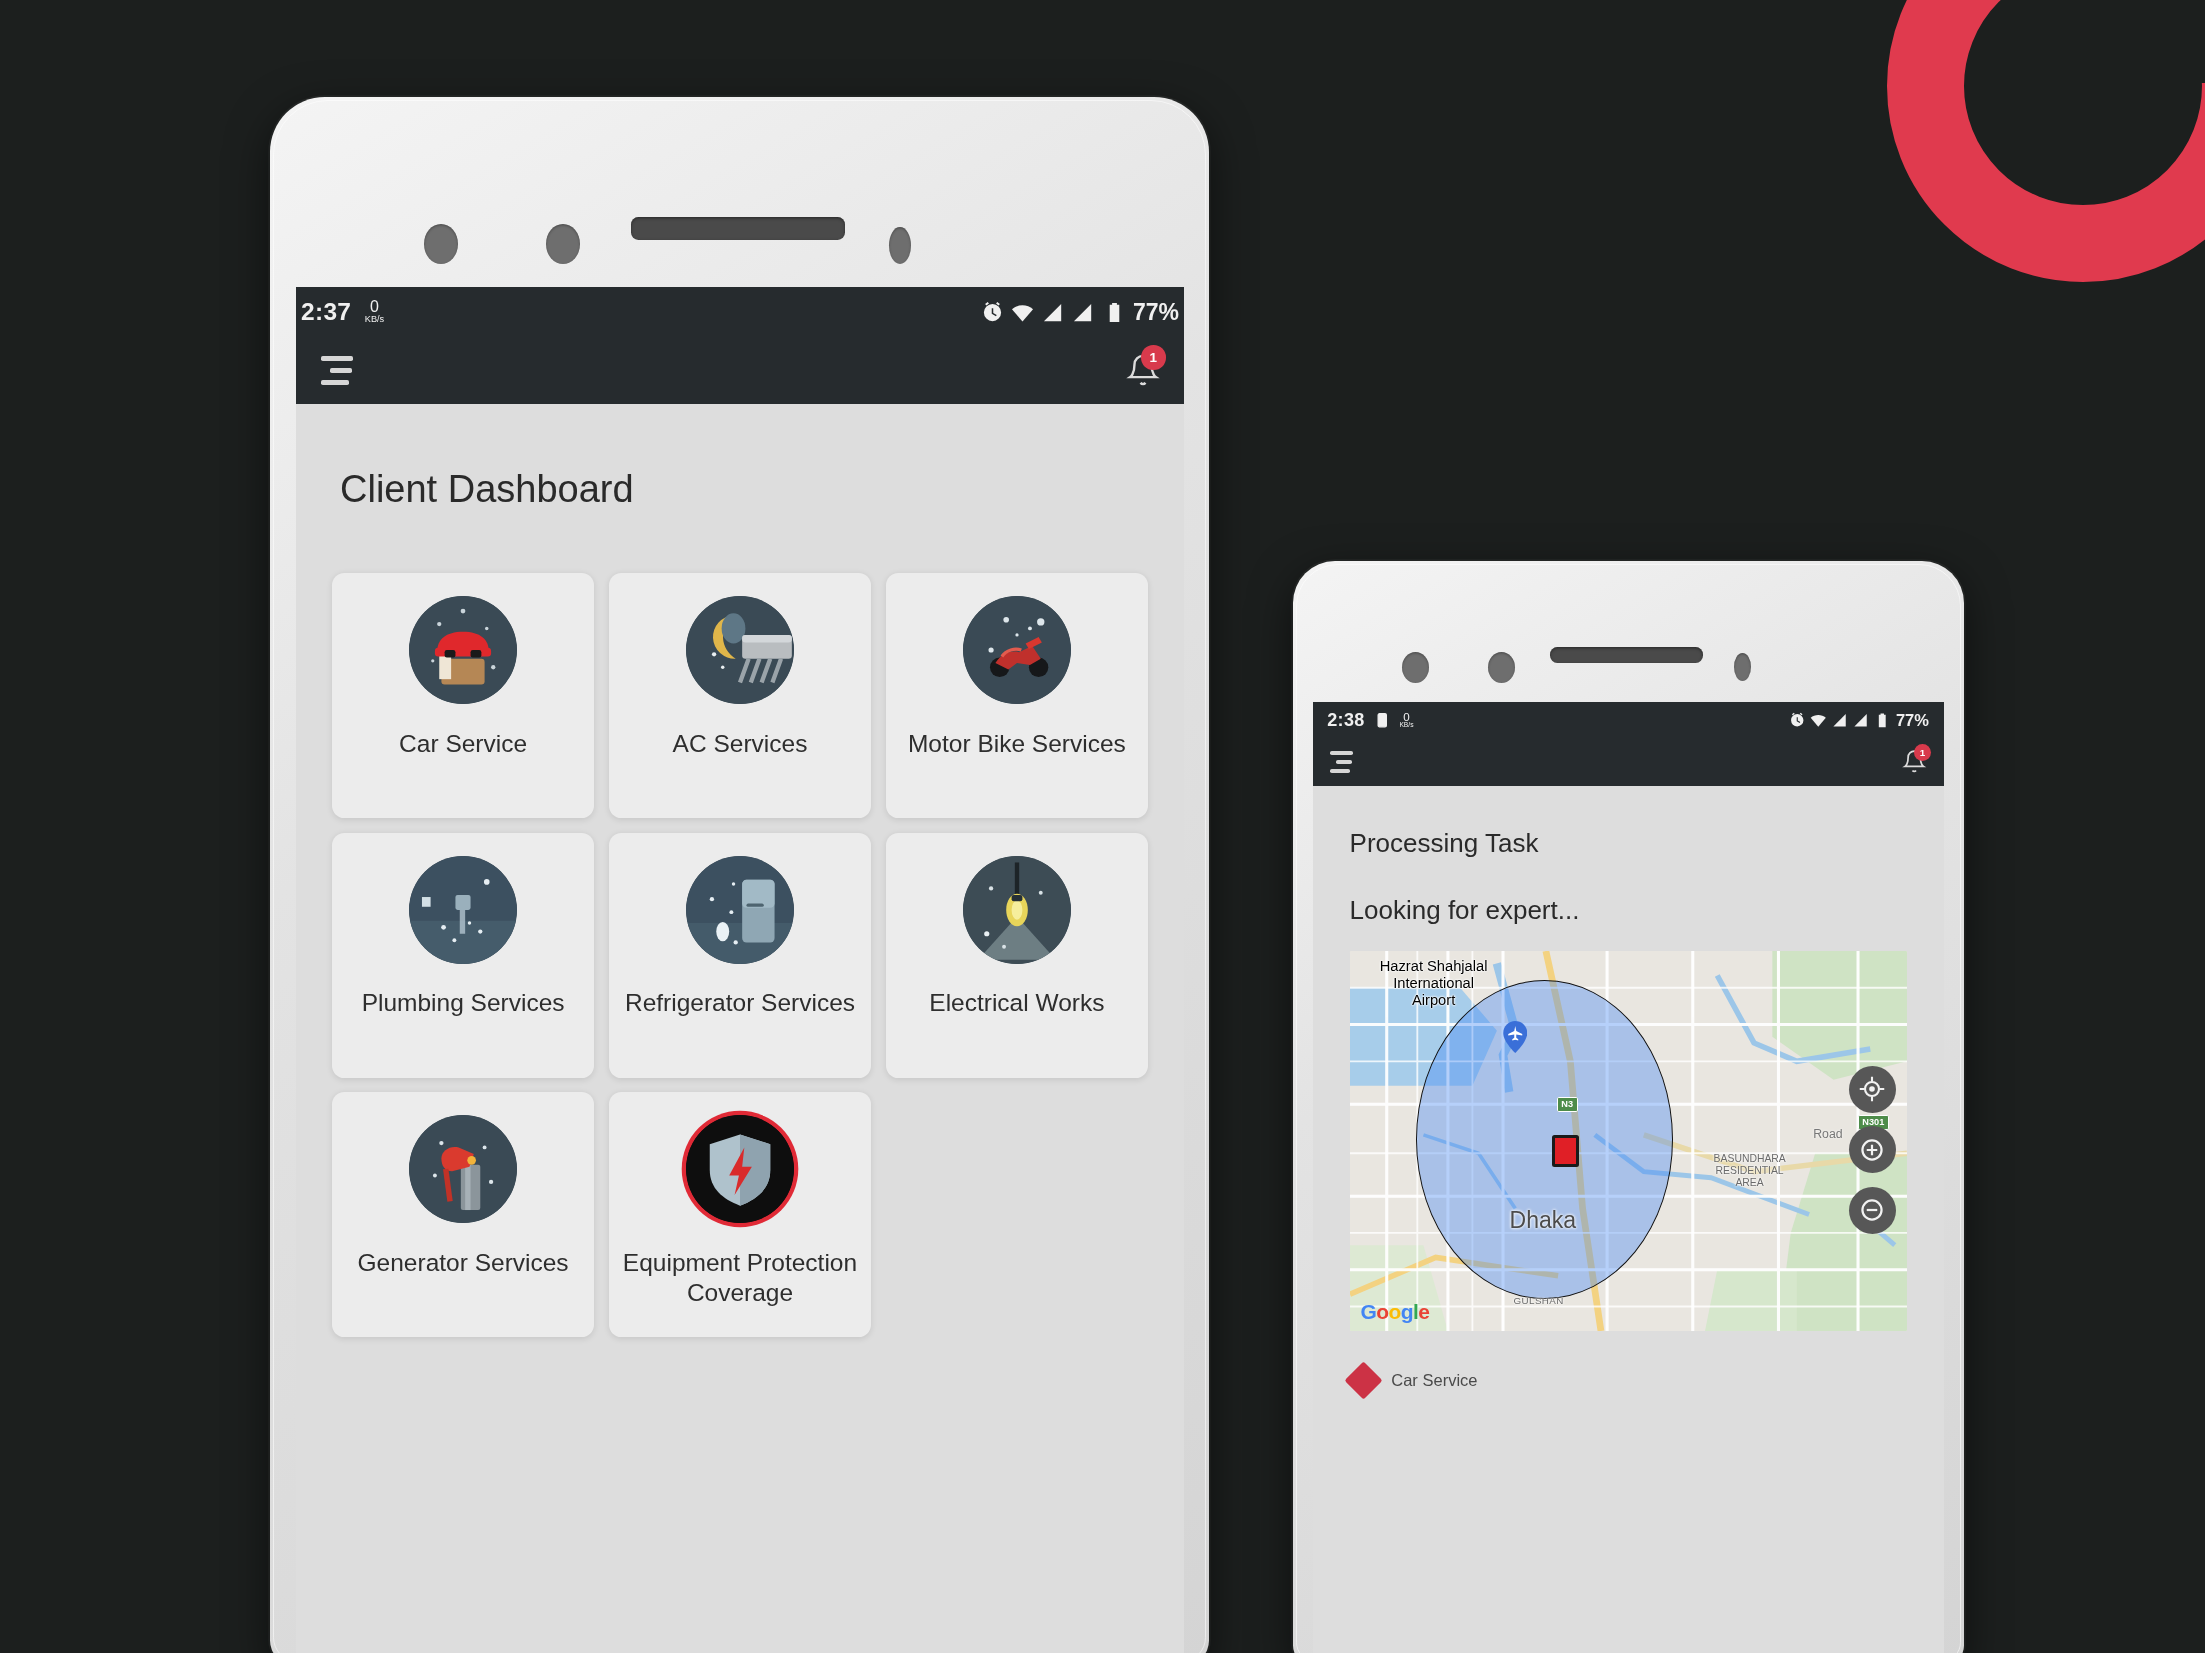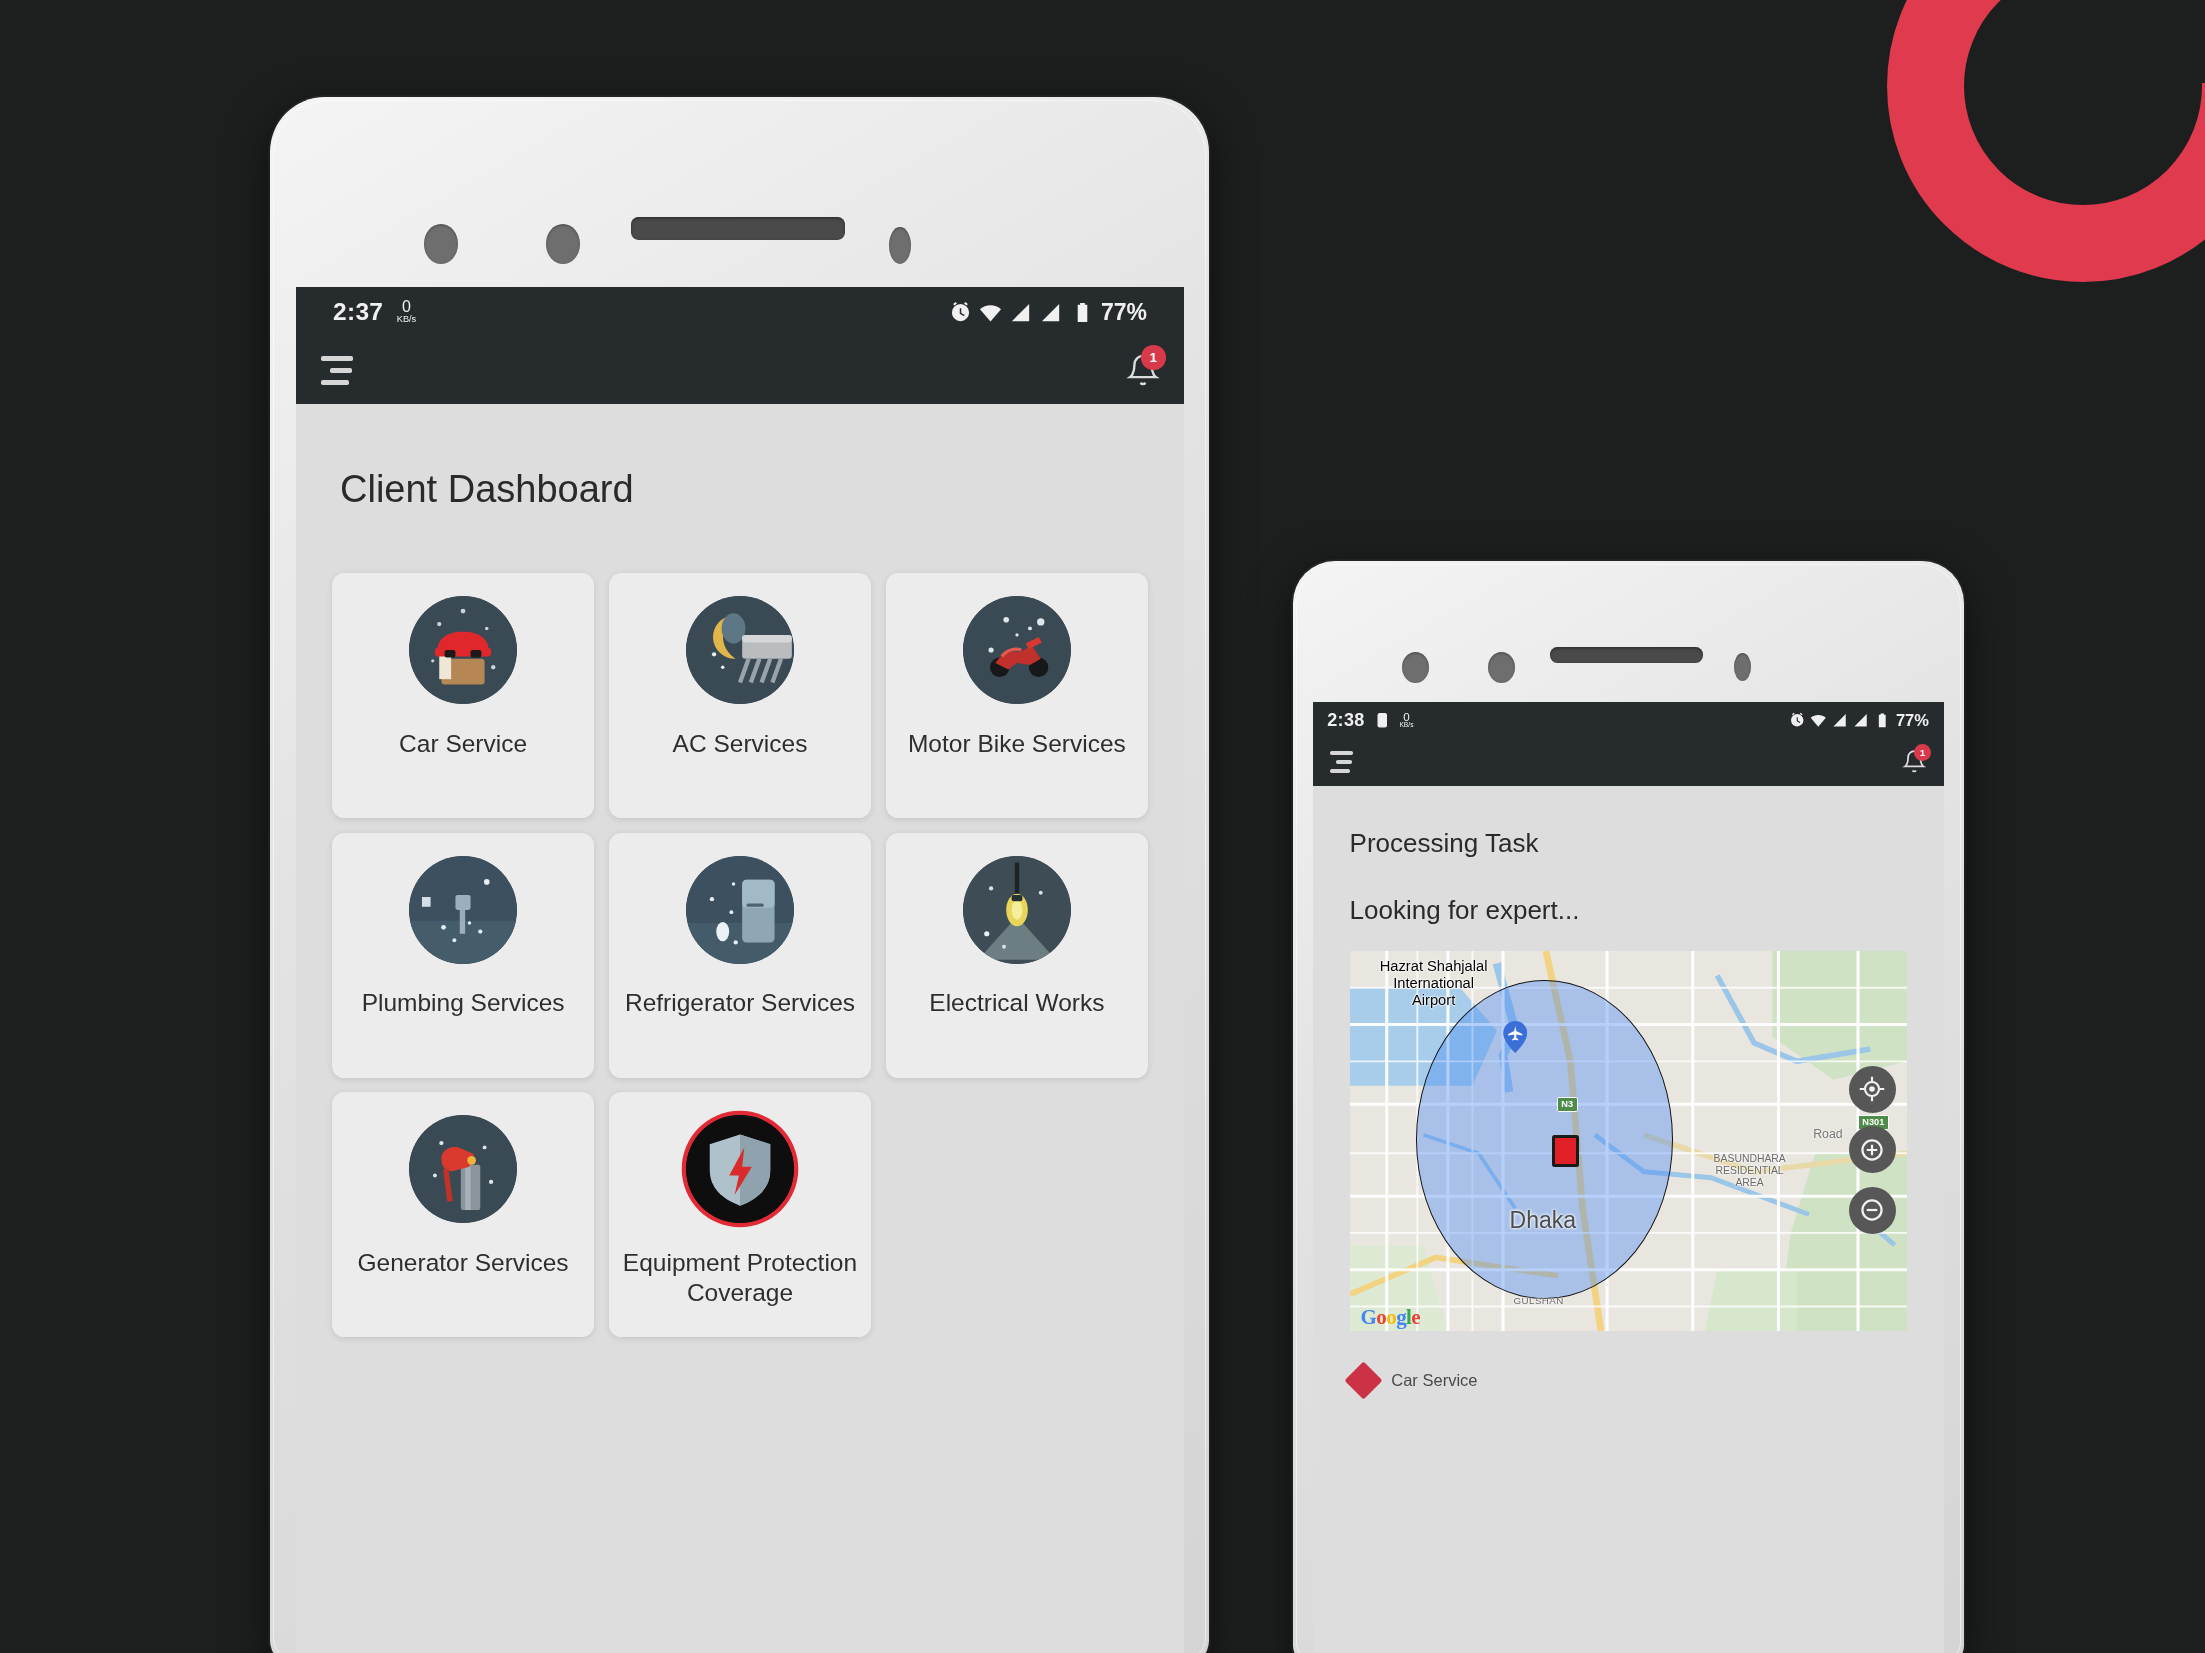--- a/index.html
+++ b/index.html
@@ -81,21 +81,21 @@
     background:#DDDDDD;
   }
   .p1 .screen{ left:26px; top:190px; width:888px; height:1384px; }
   .p2 .screen{ left:19.6px; top:141px; width:631px; height:968px; }
 
   
   .statusbar{
     display:flex; align-items:center; justify-content:space-between;
     background:#262B2E; color:#F0F0F0; width:100%;
   }
-  .p1 .statusbar{ height:50px; padding:0 37px; font-size:24.5px; }
+  .p1 .statusbar{ height:50px; padding:0 5px; font-size:24.5px; }
   .p2 .statusbar{ height:36px; padding:0 14.7px; font-size:18px; }
 
   .sb-left,.sb-right{ display:flex; align-items:center; }
   .p1 .sb-left{ gap:13.5px; } .p2 .sb-left{ gap:9.2px; }
   .p1 .sb-right{ gap:7.4px; } .p2 .sb-right{ gap:4.9px; }
   .sb-time{ font-weight:600; letter-spacing:0.3px; }
 
   .net-rate{ display:flex; flex-direction:column; align-items:center; line-height:1; }
   .p1 .net-rate .n1{ font-size:16px; } .p1 .net-rate .n2{ font-size:9.2px; }
   .p2 .net-rate .n1{ font-size:11.6px; } .p2 .net-rate .n2{ font-size:6.7px; }
@@ -203,22 +203,22 @@
     position:absolute; border-radius:50%;
     background:rgba(66,133,244,.38); border:1.8px solid #111;
   }
   .map-ctrls{ position:absolute; right:11px; top:115px; display:flex; flex-direction:column; gap:13.5px; }
   .map-btn{
     width:47px; height:47px; border-radius:50%; background:#575757;
     display:flex; align-items:center; justify-content:center; cursor:pointer;
   }
   .map-btn svg{ width:28px; height:28px; }
   .g-logo{
-    position:absolute; left:11px; bottom:1px; font-size:21px;
-    font-family:Liberation Serif, serif; font-weight:600; letter-spacing:-0.6px;
+    position:absolute; left:11px; bottom:7px; font-size:21px;
+    font-family:Liberation Sans, sans-serif; font-weight:600; letter-spacing:-0.6px;
   }
   .g-logo span:nth-child(1){color:#4285F4} .g-logo span:nth-child(2){color:#EA4335}
   .g-logo span:nth-child(3){color:#FBBC05} .g-logo span:nth-child(4){color:#4285F4}
   .g-logo span:nth-child(5){color:#34A853} .g-logo span:nth-child(6){color:#EA4335}
   .road-ghost{
     position:absolute; right:64px; top:176px; color:#777; font-size:12.3px;
     text-shadow:0 0 2.5px #fff; pointer-events:none;
   }
 
   .svc-info-row{

